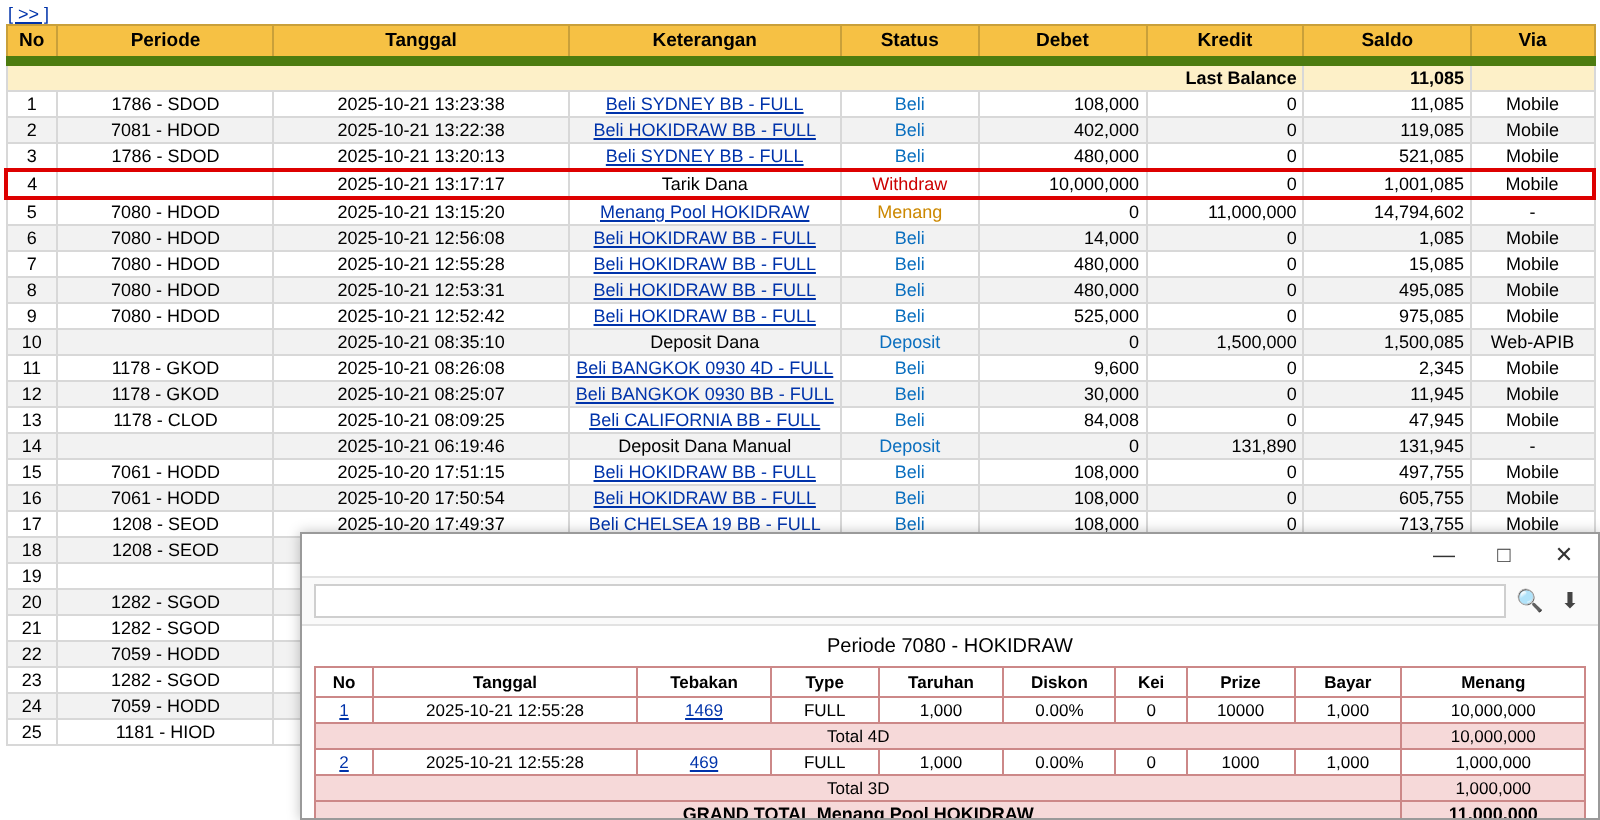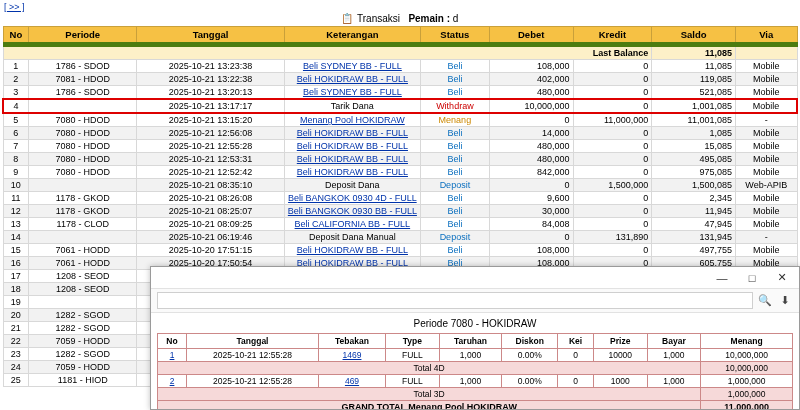--- a/index.html
+++ b/index.html
@@ -160,25 +160,20 @@
 
 <div class="watermark"></div>
 <div class="wm-text">W4B</div>
 
 <div class="page">
 
   <div class="topbar">
     <a href="#">[ &gt;&gt; ]</a>
   </div>
 
-  <div class="title-row">
-    <span class="ticon">📋</span><span>Transaksi</span>
-    &nbsp;&nbsp;<b>Pemain :</b>
-    <span>d</span>
-  </div>
 
   <table class="main">
     <thead>
       <tr>
         <th class="c-no">No</th>
         <th class="c-per">Periode</th>
         <th class="c-tgl">Tanggal</th>
         <th class="c-ket">Keterangan</th>
         <th class="c-sts">Status</th>
         <th class="c-deb">Debet</th>
@@ -238,21 +233,21 @@
           <td class="c-via">Mobile</td>
         </tr>
         <tr class="row-odd">
           <td class="c-no">5</td>
           <td class="c-per">7080 - HDOD</td>
           <td class="c-tgl">2025-10-21 13:15:20</td>
           <td class="c-ket"><a href="#" class="lnk">Menang Pool HOKIDRAW</a></td>
           <td class="c-sts st-menang">Menang</td>
           <td class="c-deb">0</td>
           <td class="c-kre">11,000,000</td>
-          <td class="c-sal">11,001,085</td>
+          <td class="c-sal">14,794,602</td>
           <td class="c-via">-</td>
         </tr>
         <tr class="row-even">
           <td class="c-no">6</td>
           <td class="c-per">7080 - HDOD</td>
           <td class="c-tgl">2025-10-21 12:56:08</td>
           <td class="c-ket"><a href="#" class="lnk">Beli HOKIDRAW BB - FULL</a></td>
           <td class="c-sts st-beli">Beli</td>
           <td class="c-deb">14,000</td>
           <td class="c-kre">0</td>
@@ -280,21 +275,21 @@
           <td class="c-kre">0</td>
           <td class="c-sal">495,085</td>
           <td class="c-via">Mobile</td>
         </tr>
         <tr class="row-odd">
           <td class="c-no">9</td>
           <td class="c-per">7080 - HDOD</td>
           <td class="c-tgl">2025-10-21 12:52:42</td>
           <td class="c-ket"><a href="#" class="lnk">Beli HOKIDRAW BB - FULL</a></td>
           <td class="c-sts st-beli">Beli</td>
-          <td class="c-deb">842,000</td>
+          <td class="c-deb">525,000</td>
           <td class="c-kre">0</td>
           <td class="c-sal">975,085</td>
           <td class="c-via">Mobile</td>
         </tr>
         <tr class="row-even">
           <td class="c-no">10</td>
           <td class="c-per"></td>
           <td class="c-tgl">2025-10-21 08:35:10</td>
           <td class="c-ket">Deposit Dana</td>
           <td class="c-sts st-deposit">Deposit</td>

